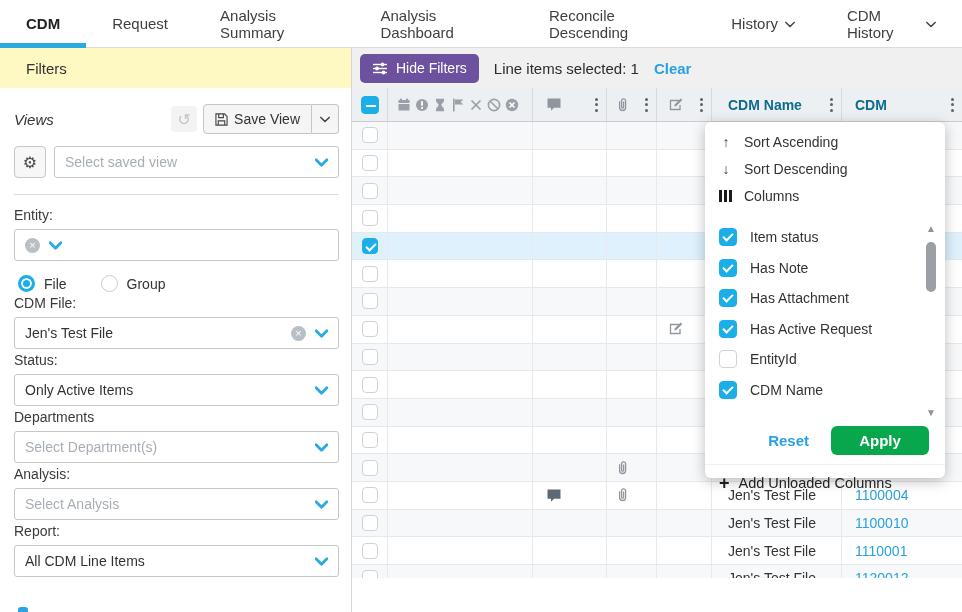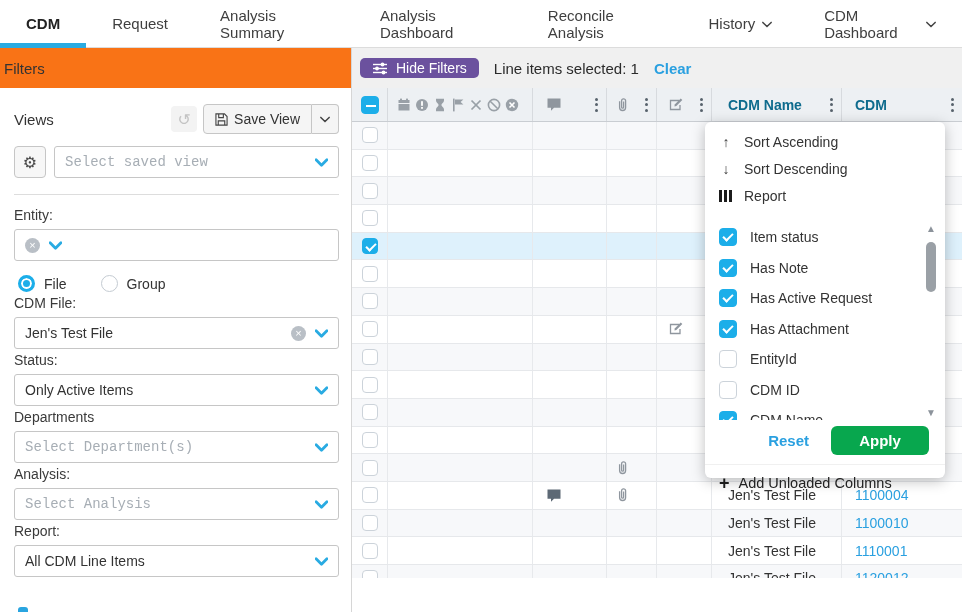--- a/index.html
+++ b/index.html
@@ -13,57 +13,57 @@
   .nav-tab { padding:0 26px; display:flex; align-items:center; gap:7px;
     font-size:15px; color:#3f3f3f; position:relative; cursor:pointer; }
   .nav-tab.active { font-weight:700; color:#222; }
   .nav-tab.active::after { content:""; position:absolute; left:0; right:0; bottom:-1px;
     height:5px; background:#29abe2; }
   .nav-caret { display:inline-flex; margin-top:2px; }
 
   
   .sidebar { position:absolute; top:48px; left:0; width:352px; bottom:0;
     background:#fff; border-right:1px solid #d6d6d6; }
-  .filters-header { height:40px; background:#f97316; display:flex; align-items:center;
-    padding-left:4px; font-size:15px; color:#333; }
+  .filters-header { height:40px; background:#fef9c3; display:flex; align-items:center;
+    padding-left:26px; font-size:15px; color:#333; }
   .sidebar-body { padding:12px 12px 0 14px; position:relative; }
   .views-row { display:flex; align-items:center; justify-content:space-between; margin:4px 0 12px; }
-  .views-label { font-size:15px; color:#333; }
+  .views-label { font-size:15px; color:#333;font-style:italic; }
   .views-actions { display:flex; align-items:center; gap:6px; }
   .undo-btn { width:26px; height:26px; border-radius:4px; background:#f3f3f3;
     color:#c3c3c3; font-size:16px; display:flex; align-items:center; justify-content:center; }
   .split-btn { display:flex; height:30px; }
   .split-main { display:flex; align-items:center; gap:6px; padding:0 11px;
     border:1px solid #c6c6c6; border-radius:4px 0 0 4px; background:#f5f5f5;
     font-size:14px; color:#333; }
   .split-caret { width:27px; border:1px solid #c6c6c6; border-left:none;
     border-radius:0 4px 4px 0; background:#f5f5f5; display:flex; align-items:center; justify-content:center; }
   .gear-row { display:flex; gap:8px; margin-bottom:16px; }
   .gear-btn { width:32px; height:32px; border:1px solid #c6c6c6; border-radius:4px;
     background:#f7f7f7; font-size:16px; color:#4a4a4a; display:flex; align-items:center; justify-content:center; }
   .select { height:32px; border:1px solid #c6c6c6; border-radius:3px; display:flex;
     align-items:center; padding:0 10px; font-size:14px; background:#fff; flex:1; }
   .select .txt { flex:1; overflow:hidden; white-space:nowrap; }
-  .select .placeholder { color:#a7aeb5;font-family:Liberation Mono, monospace; }
+  .select .placeholder { color:#a7aeb5; }
   .clear-x { width:15px; height:15px; border-radius:50%; background:#b9bfc6; color:#fff;
     font-size:11px; line-height:15px; text-align:center; margin-right:9px; flex:none; }
   .hr { border-top:1px solid #ddd; margin:2px 0 12px; }
   .fld-label { font-size:14px; color:#3a3a3a; margin:3px 0 6px; }
   .radio-row { display:flex; align-items:flex-end; gap:34px; margin:14px 0 2px 4px; }
   .radio-opt { display:flex; align-items:center; gap:9px; font-size:14px; }
   .radio { width:17px; height:17px; border-radius:50%; border:1px solid #c4cbd2; background:#fff; flex:none; }
   .radio.on { border:3px solid #1caee9; background:#1caee9; box-shadow:inset 0 0 0 2px #fff; }
   .sidebar-stub { position:absolute; left:18px; bottom:0; width:10px; height:5px;
     background:#2aa5e0; border-radius:3px 3px 0 0; }
 
   
   .main { position:absolute; top:48px; left:352px; right:0; bottom:0; background:#fff; }
   .toolbar { height:40px; background:#f0f0f0; display:flex; align-items:center;
     padding-left:8px; gap:15px; }
-  .hide-filters { height:20px; background:#6b519e; color:#fff; border-radius:5px;
+  .hide-filters { height:29px; background:#6b519e; color:#fff; border-radius:5px;
     display:flex; align-items:center; gap:8px; padding:8px 12px; font-size:14px; }
   .sel-info { font-size:15px; color:#2b2b2b; }
   .clear-link { font-size:15px; font-weight:700; color:#2aa0e0; }
 
   .thead { display:flex; height:34px; background:#edf0f3; border-bottom:1px solid #c9cdd2; }
   .th { border-right:1px solid #d7dade; display:flex; align-items:center; }
   .td { border-right:1px solid #e7e9ec; display:flex; align-items:center; height:100%; }
   .c-cb   { width:36px;  justify-content:center; }
   .c-stat { width:145px; padding-left:8px; gap:2px; }
   .c-chat { width:74px;  padding-left:13px; }
@@ -128,32 +128,32 @@
     <div class="nav-tab">
         <span>Request</span>
       </div>
     <div class="nav-tab">
         <span>Analysis Summary</span>
       </div>
     <div class="nav-tab">
         <span>Analysis Dashboard</span>
       </div>
     <div class="nav-tab">
-        <span>Reconcile Analysis</span>
+        <span>Reconcile Descending</span>
       </div>
     <div class="nav-tab">
         <span>History</span>
       <span class="nav-caret">
           <svg width="10" height="7" viewBox="0 0 12 8">
             <path d="M1 1.5 L6 6.5 L11 1.5" stroke="#444" stroke-width="1.8" fill="none" stroke-linecap="round" stroke-linejoin="round"></path>
           </svg>
         </span>
       </div>
     <div class="nav-tab">
-        <span>CDM Dashboard</span>
+        <span>CDM History</span>
       <span class="nav-caret">
           <svg width="10" height="7" viewBox="0 0 12 8">
             <path d="M1 1.5 L6 6.5 L11 1.5" stroke="#444" stroke-width="1.8" fill="none" stroke-linecap="round" stroke-linejoin="round"></path>
           </svg>
         </span>
       </div>
   </div>
 
   <div class="sidebar">
     <div class="filters-header">Filters</div>
@@ -1001,53 +1001,49 @@
     <div class="menu-item">
       <span class="mi">↓</span>
       <span>Sort Descending</span>
     </div>
     <div class="menu-item">
       <span class="mi cols-icon">
           <i></i>
           <i></i>
           <i></i>
         </span>
-      <span>Report</span>
+      <span>Columns</span>
     </div>
     <div class="opt-list">
       <div>
   <div class="opt">
     <span class="cb big checked"></span>
     <span class="opt-label">Item status</span>
   </div>
 
   <div class="opt">
     <span class="cb big checked"></span>
     <span class="opt-label">Has Note</span>
   </div>
 
   <div class="opt">
     <span class="cb big checked"></span>
-    <span class="opt-label">Has Active Request</span>
+    <span class="opt-label">Has Attachment</span>
   </div>
 
   <div class="opt">
     <span class="cb big checked"></span>
-    <span class="opt-label">Has Attachment</span>
+    <span class="opt-label">Has Active Request</span>
   </div>
 
   <div class="opt">
     <span class="cb big"></span>
     <span class="opt-label">EntityId</span>
   </div>
 
-  <div class="opt">
-    <span class="cb big"></span>
-    <span class="opt-label">CDM ID</span>
-  </div>
 
   <div class="opt">
     <span class="cb big checked"></span>
     <span class="opt-label">CDM Name</span>
   </div>
 </div>
       <div class="scrollbar">
         <span class="scroll-arrow">▲</span>
         <span class="scroll-thumb"></span>
         <span class="scroll-arrow scroll-down">▼</span>

